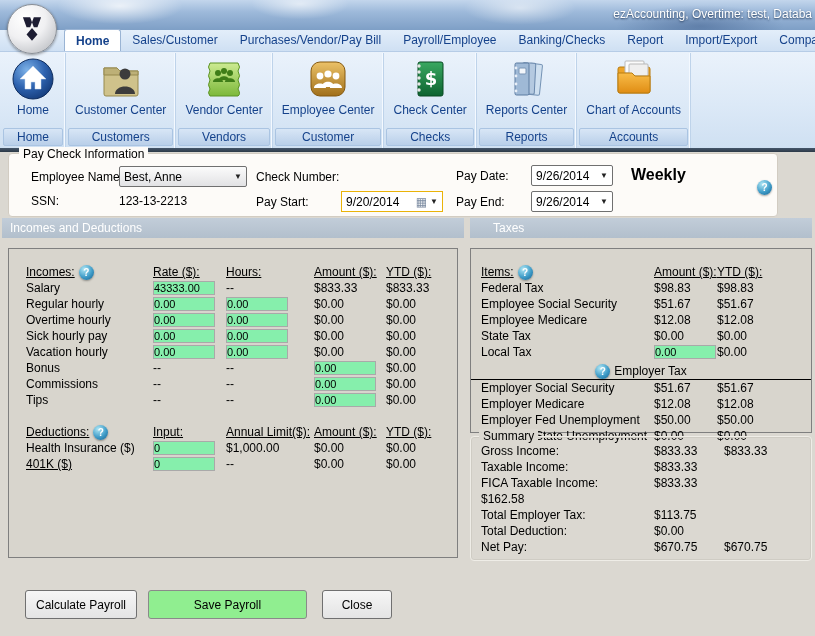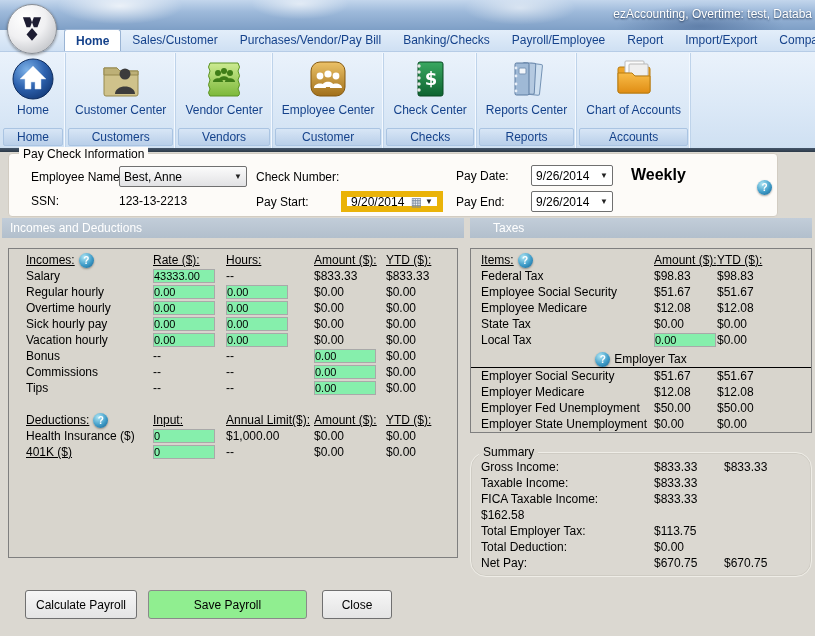--- a/index.html
+++ b/index.html
@@ -47,21 +47,21 @@
   
   .main { position:relative; width:815px; height:484px; background:#dbd8d1; }
 
   .paycheck-box { position:absolute; left:8px; top:1px; width:770px; height:64px;
     background:#fdfbf8; border:1px solid #d2ccc2; border-radius:4px; }
   .paycheck-legend { position:absolute; top:-7px; left:10px; background:#fdfbf8; padding:0 4px; font-size:12px; }
   .pcb-label { position:absolute; white-space:nowrap; }
   .combo { position:absolute; background:linear-gradient(180deg,#fbfbfb,#e2e2e4); border:1px solid #707070;
     border-radius:2px; display:flex; align-items:center; padding:0 4px; white-space:nowrap; }
   .combo .arrow { margin-left:auto; font-size:8px; color:#222; padding-left:6px; }
-  .datebox { position:absolute; background:#fff; border:6px solid #eab308; display:flex; align-items:center;
+  .datebox { position:absolute; background:#fff; border:1px solid #eab308; display:flex; align-items:center;
     padding:0 4px; white-space:nowrap; }
   .datebox .cal { margin-left:auto; color:#7a8aa0; font-size:12px; padding-left:6px; }
   .datebox .arrow { font-size:8px; color:#222; padding-left:3px; }
   .weekly { position:absolute; font-size:16px; font-weight:bold; }
 
   .globe { display:inline-block; width:15px; height:15px; border-radius:50%;
     background:radial-gradient(circle at 35% 28%, #aee6f4 0%, #3f9cc8 55%, #135d8c 100%);
     color:#fff; font-size:10px; font-weight:bold; text-align:center; line-height:15px;
     box-shadow:0 1px 2px rgba(0,0,0,.35); }
 
@@ -72,30 +72,30 @@
 
   .panel { position:absolute; background:#d8d5cd; border:1px solid #7f7f7f; }
   .panel.incomes { left:8px; top:96px; width:450px; height:310px; }
   .panel.taxes { left:470px; top:96px; width:342px; height:185px; }
 
   .grid5 { display:grid; grid-template-columns:127px 73px 88px 72px 1fr; padding-left:17px; align-items:center; }
   .grid3 { display:grid; grid-template-columns:173px 63px 1fr; padding-left:10px; align-items:center; }
   .row16 { height:16px; line-height:16px; }
   .colhead { text-decoration:underline; }
   .ulink { text-decoration:underline; }
-  .thdr { margin-top:3px; }
+  .thdr { margin-top:15px; }
   .cell-in input { width:62px; height:14px; border:1px solid #a9a9a9; font-family:"Liberation Sans",sans-serif;
     font-size:11px; padding:0 0; background:#86efac; }
   .hicon { display:inline-flex; align-items:center; gap:4px; }
 
   .emp-tax-hdr { border-bottom:1px solid #000; display:flex; align-items:center; justify-content:center;
     gap:4px; height:17px; margin-top:3px; }
 
   .summary-box { position:absolute; left:470px; top:284px; width:342px; height:125px;
-    border:1px solid #efede7; border-radius:16px; box-shadow:inset 0 0 0 1px #cfccc4;margin-top:16px; }
+    border:1px solid #efede7; border-radius:4px; box-shadow:inset 0 0 0 1px #cfccc4; }
   .summary-legend { position:absolute; top:-8px; left:8px; background:#dbd8d1; padding:0 4px; }
   .sumgrid { display:grid; grid-template-columns:173px 70px 1fr; padding-left:10px; align-items:center; }
 
   .btnrow { position:absolute; top:438px; left:0; width:100%; }
   .btn { position:absolute; height:29px; border:1px solid #707070; border-radius:3px;
     background:linear-gradient(180deg,#f6f6f6,#e4e4e4); font-family:"Liberation Sans",sans-serif;
     font-size:12px; display:flex; align-items:center; justify-content:center; }
   .btn.calc { left:25px; width:112px; }
   .btn.save { left:148px; width:159px; background:#90ee90; border-color:#8a8a8a; }
   .btn.close { left:322px; width:70px; }
@@ -123,25 +123,25 @@
 
         <div class="tab">
           <span>Sales/Customer</span>
         </div>
 
         <div class="tab">
           <span>Purchases/Vendor/Pay Bill</span>
         </div>
 
         <div class="tab">
+          <span>Payroll/Employee</span>
+        </div>
+
+        <div class="tab">
           <span>Banking/Checks</span>
-        </div>
-
-        <div class="tab">
-          <span>Payroll/Employee</span>
         </div>
 
         <div class="tab">
           <span>Report</span>
         </div>
 
         <div class="tab">
           <span>Import/Export</span>
         </div>
 

